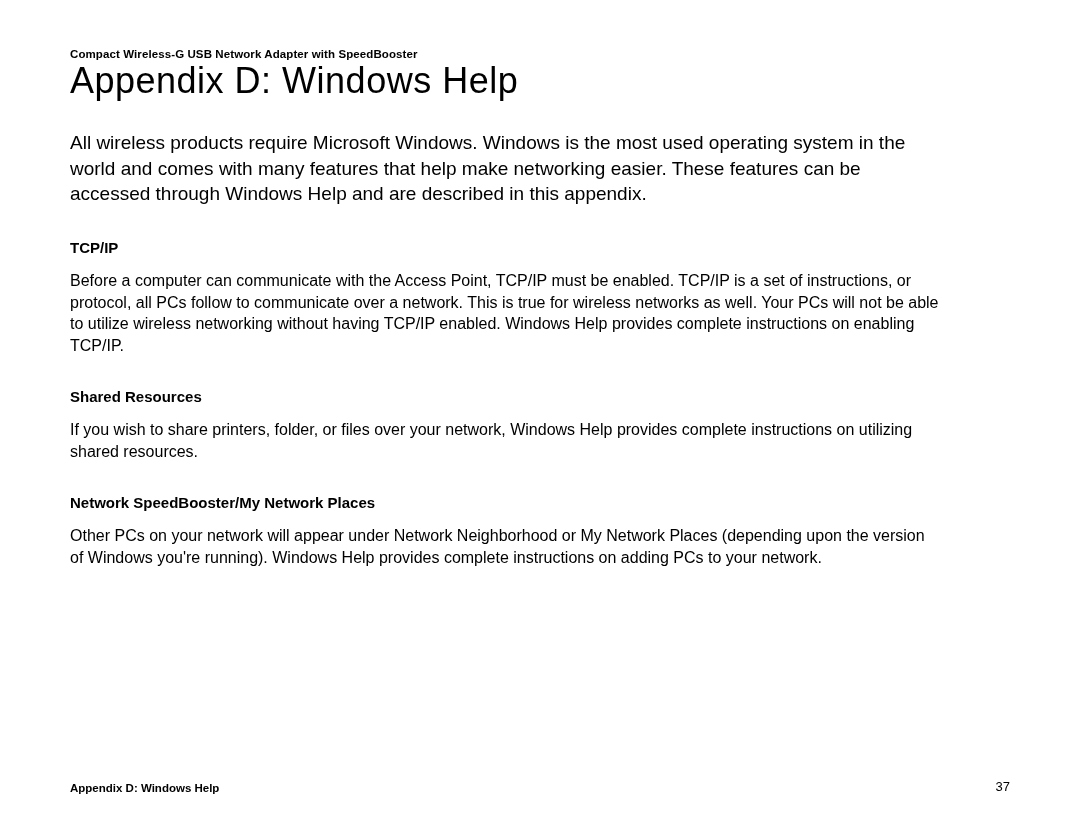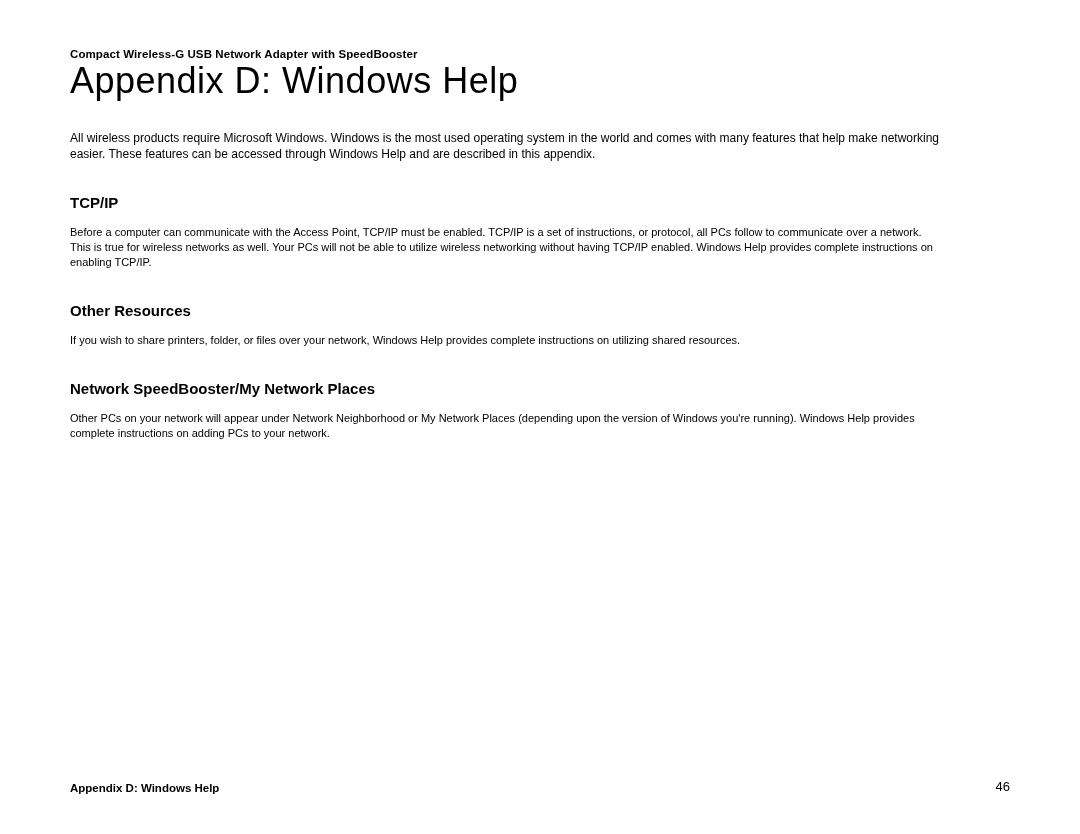--- a/index.html
+++ b/index.html
@@ -22,33 +22,33 @@
       letter-spacing: 0.1px;
     }
     .page-title {
       font-size: 36px;
       font-weight: 400;
       letter-spacing: 0.5px;
       margin-bottom: 28px;
       font-family: "Trebuchet MS", Arial, sans-serif;
     }
     .intro-text {
-      font-size: 12px;
+      font-size: 19px;
       line-height: 1.35;
       max-width: 870px;
       margin-bottom: 12px;
     }
     .section-heading {
       font-size: 15px;
       font-weight: bold;
       margin-top: 32px;
       margin-bottom: 14px;
     }
     .section-body {
-      font-size: 11px;
+      font-size: 16px;
       line-height: 1.35;
       max-width: 870px;
       margin-bottom: 16px;
     }
     .footer {
       position: absolute;
       bottom: 40px;
       left: 70px;
       right: 70px;
       display: flex;
@@ -68,22 +68,22 @@
 
 <div class="header-bar">Compact Wireless-G USB Network Adapter with SpeedBooster</div>
 
 <h1 class="page-title">Appendix D: Windows Help</h1>
 
 <p class="intro-text">All wireless products require Microsoft Windows. Windows is the most used operating system in the world and comes with many features that help make networking easier. These features can be accessed through Windows Help and are described in this appendix.</p>
 
 <h2 class="section-heading">TCP/IP</h2>
 <p class="section-body">Before a computer can communicate with the Access Point, TCP/IP must be enabled. TCP/IP is a set of instructions, or protocol, all PCs follow to communicate over a network. This is true for wireless networks as well. Your PCs will not be able to utilize wireless networking without having TCP/IP enabled. Windows Help provides complete instructions on enabling TCP/IP.</p>
 
-<h2 class="section-heading">Other Resources</h2>
+<h2 class="section-heading">Shared Resources</h2>
 <p class="section-body">If you wish to share printers, folder, or files over your network, Windows Help provides complete instructions on utilizing shared resources.</p>
 
 <h2 class="section-heading">Network SpeedBooster/My Network Places</h2>
 <p class="section-body">Other PCs on your network will appear under Network Neighborhood or My Network Places (depending upon the version of Windows you're running). Windows Help provides complete instructions on adding PCs to your network.</p>
 
 <div class="footer">
   <span class="footer-left">Appendix D: Windows Help</span>
-  <span class="footer-right">46</span>
+  <span class="footer-right">37</span>
 </div>
 
 </body></html>

